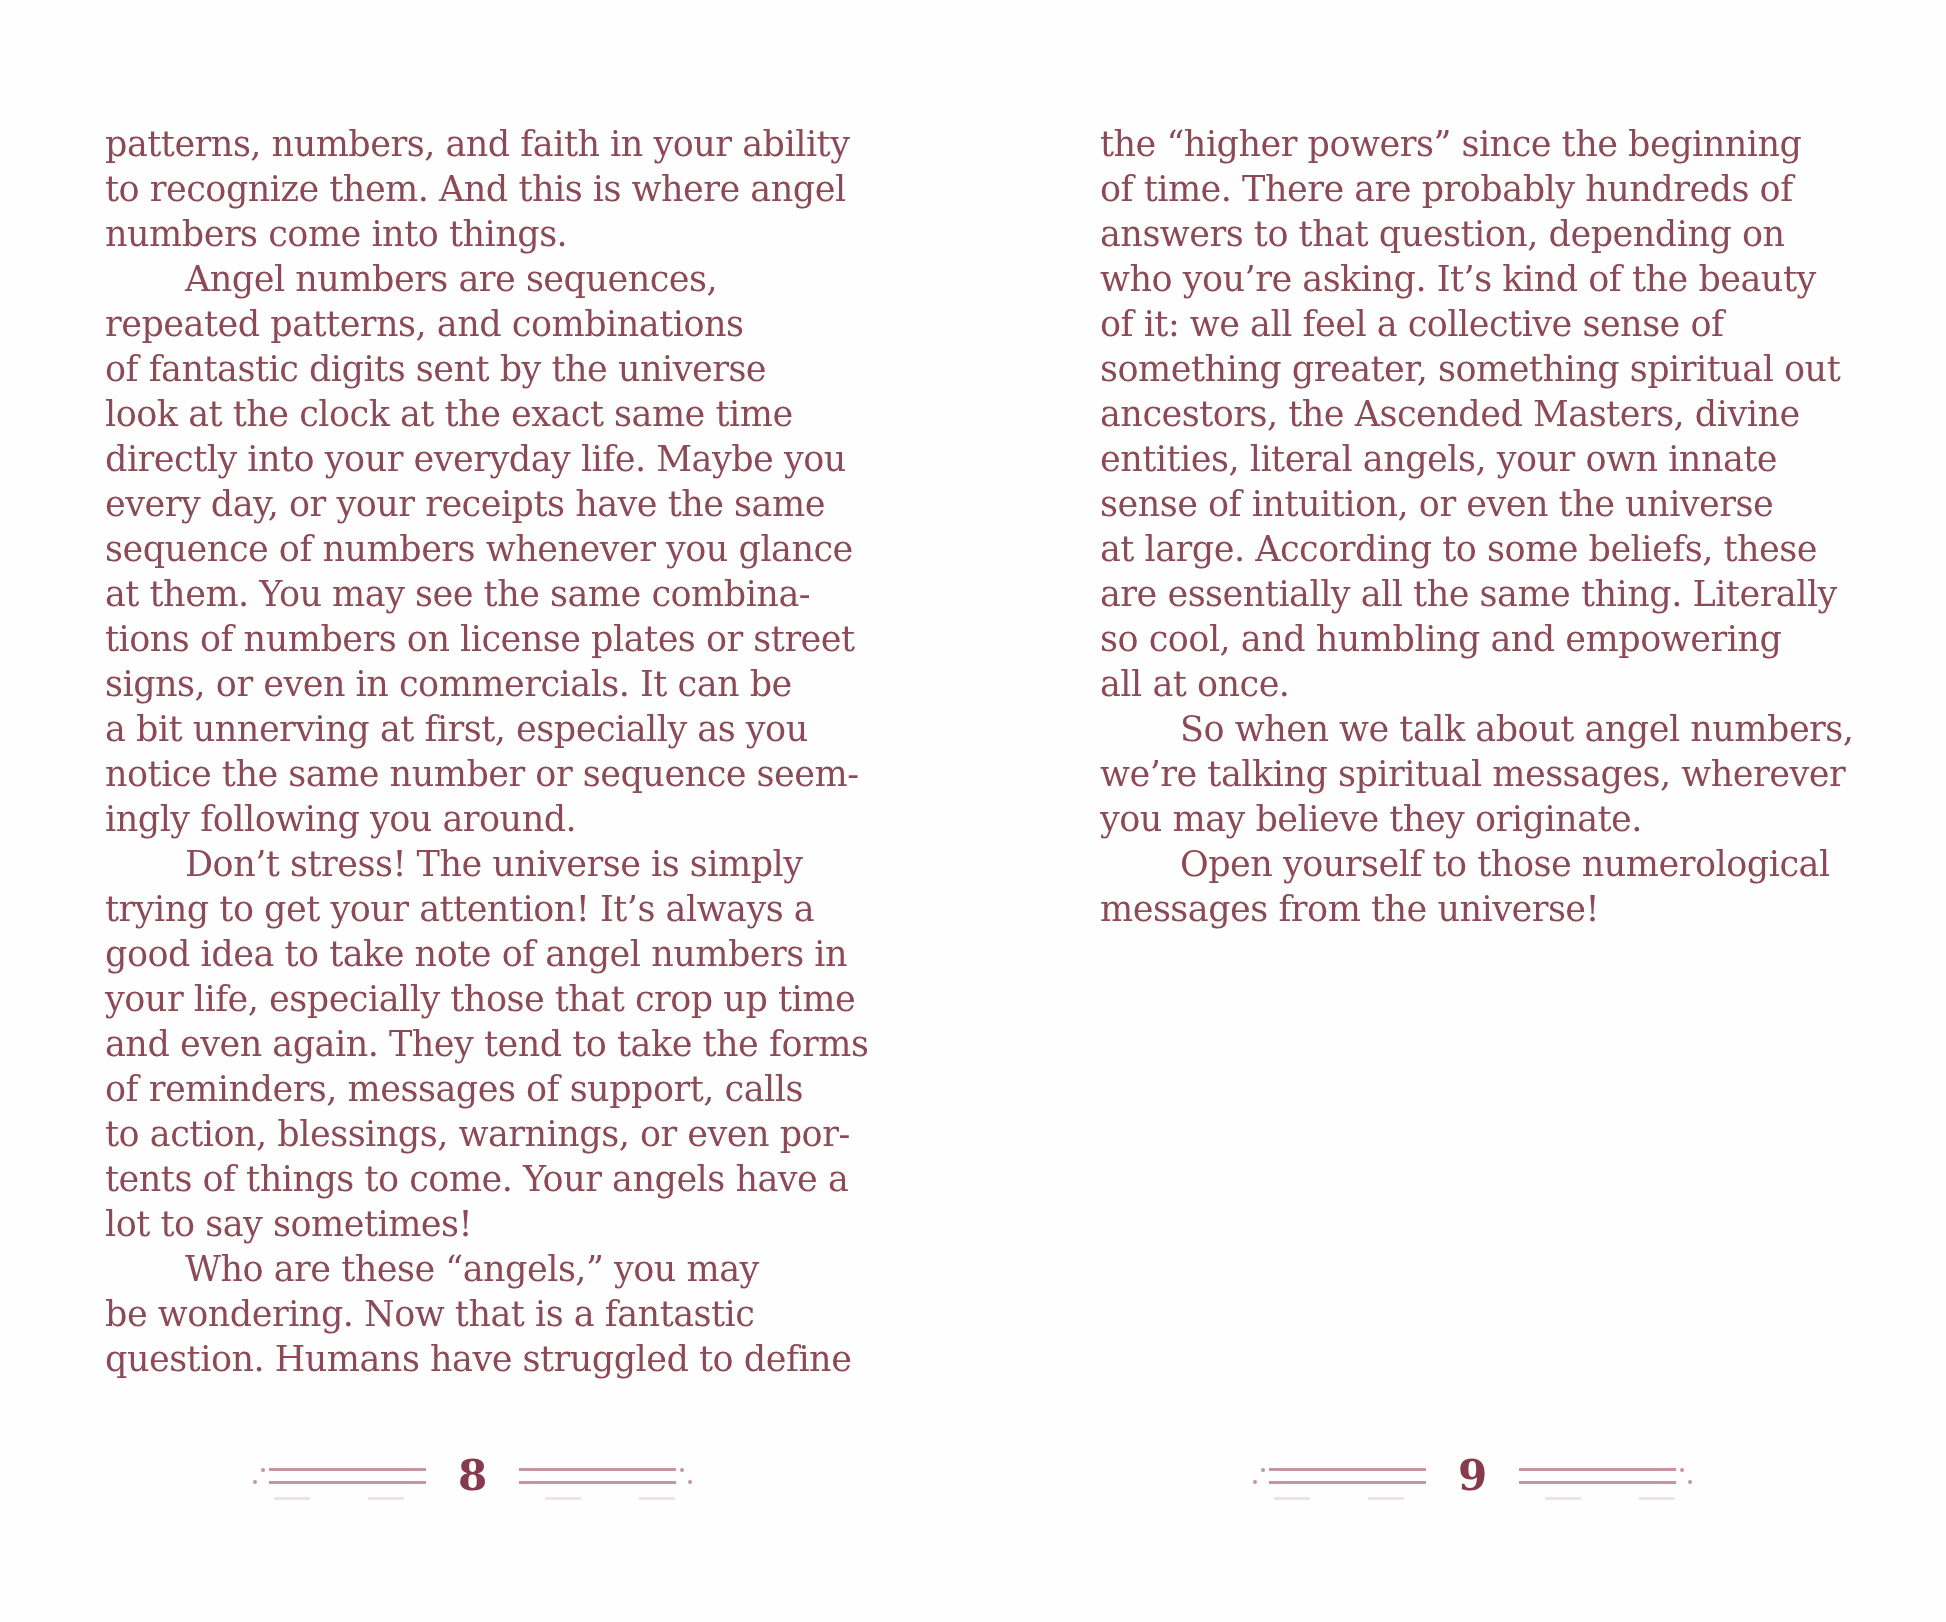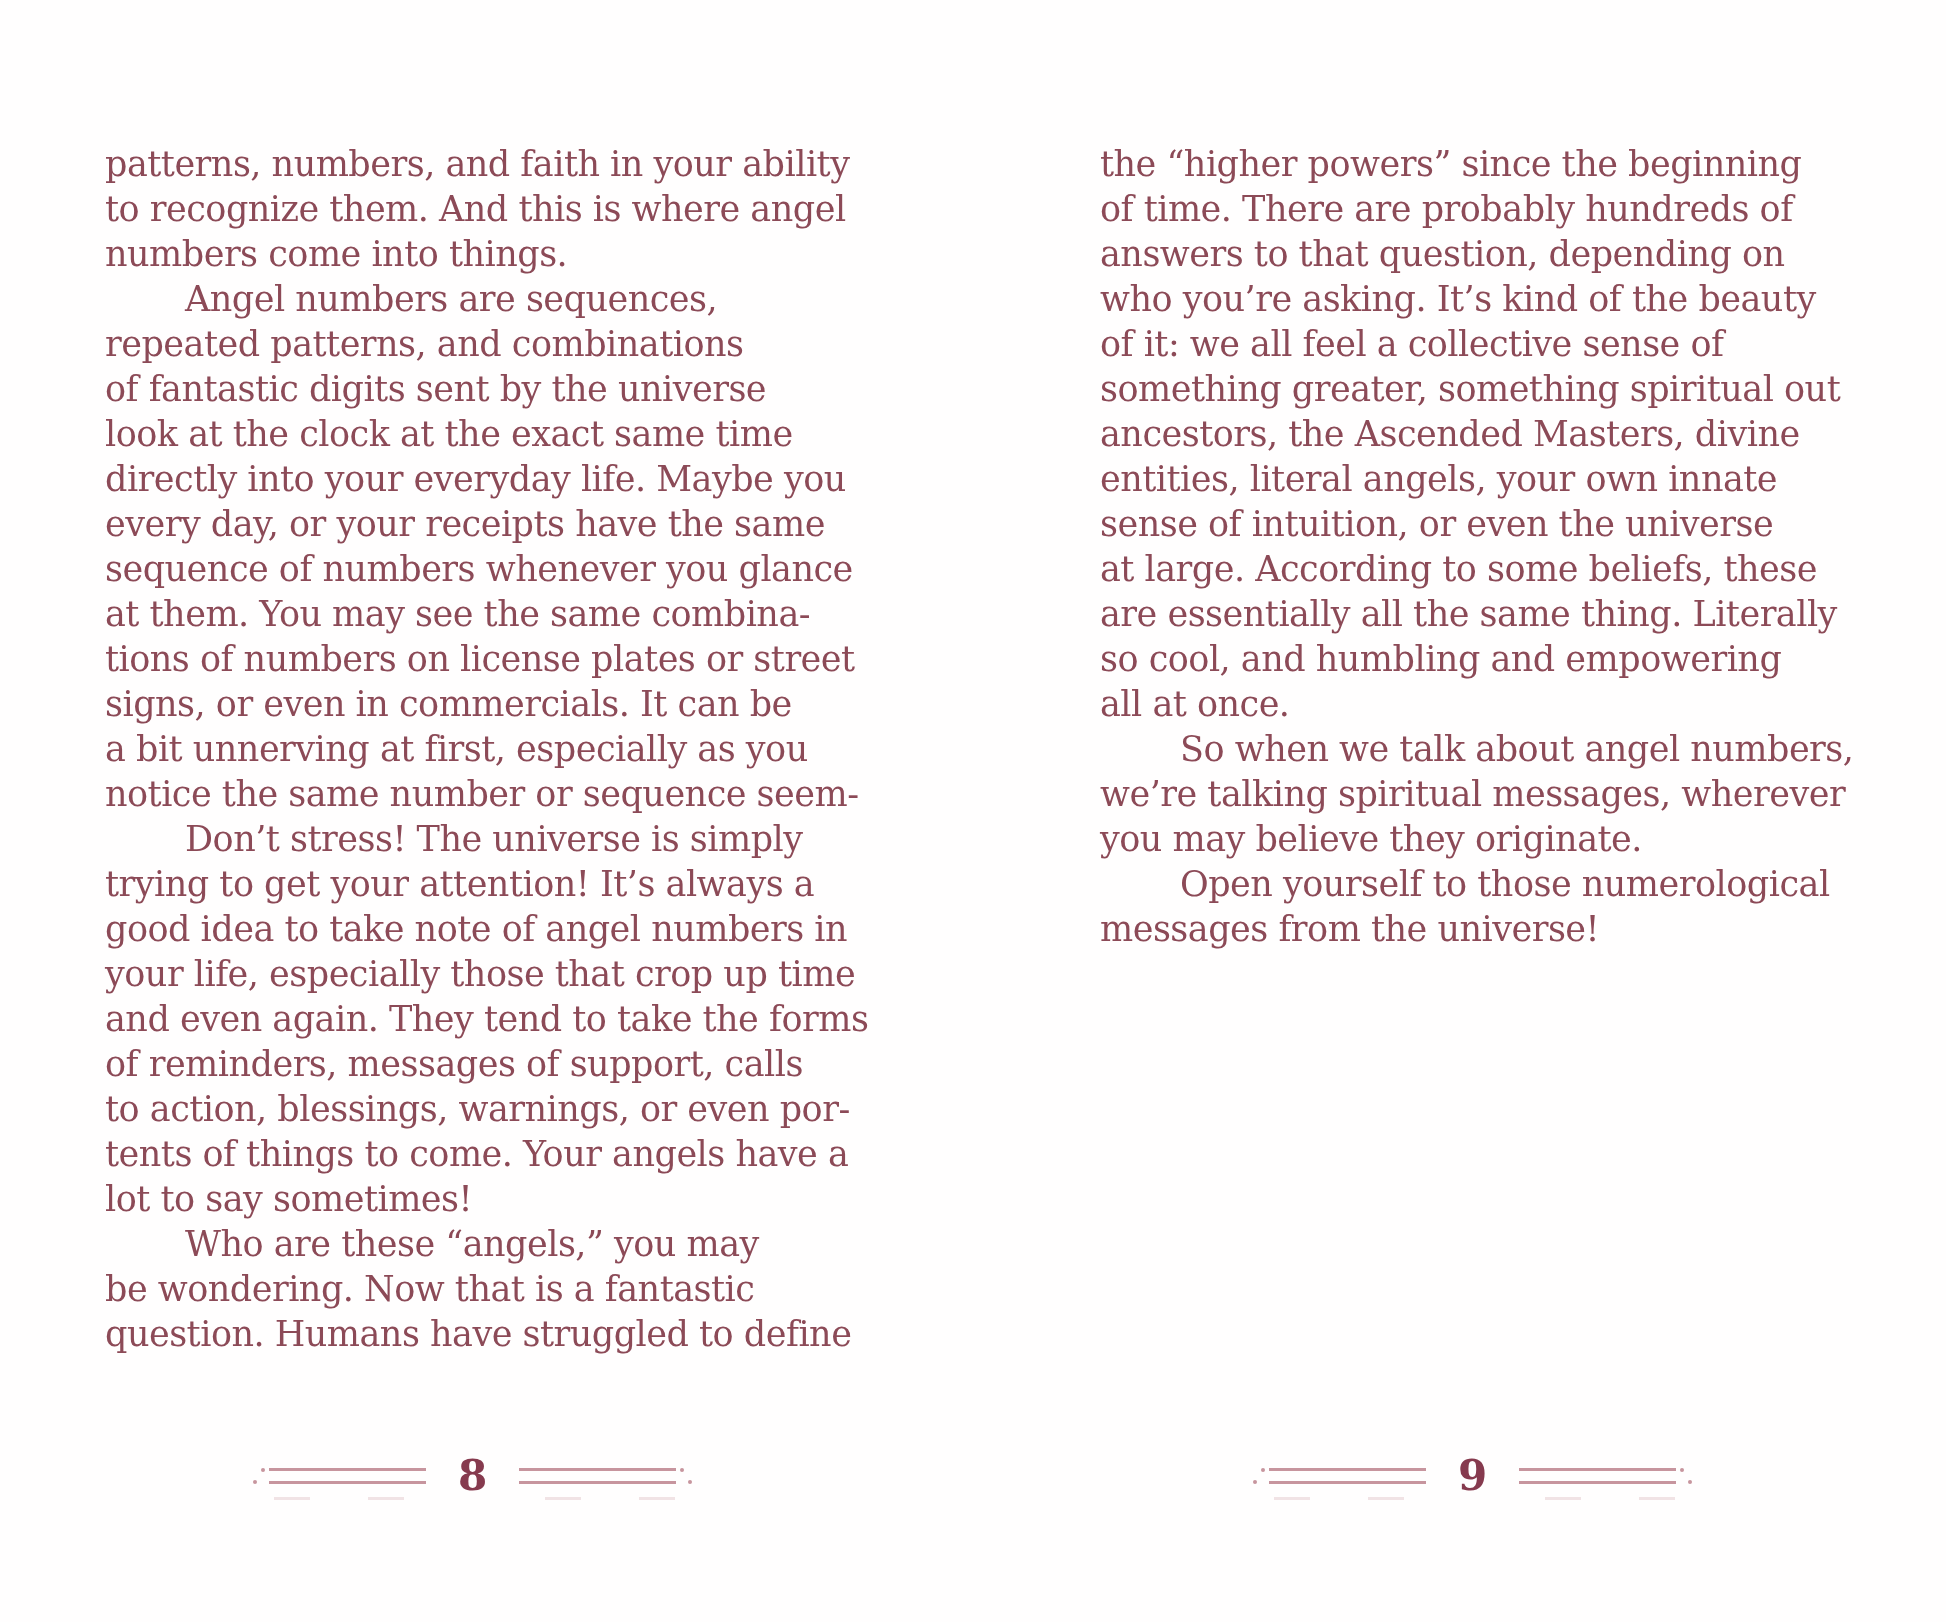--- a/index.html
+++ b/index.html
@@ -10,21 +10,21 @@
   .spread {
     position: relative;
     width: 1946px;
     height: 1622px;
     background: #fffefe;
     overflow: hidden;
     font-family: "DejaVu Serif", serif;
   }
   .text-column {
     position: absolute;
-    top: 142px;
+    top: 122px;
     width: 760px;
   }
   .text-column .text-line {
     height: 45px;
     line-height: 45px;
     font-size: 35px;
     letter-spacing: -0.5px;
     white-space: nowrap;
     color: #8c4a57;
   }
@@ -113,20 +113,21 @@
       <div class="text-line">of fantastic digits sent by the universe</div>
       <div class="text-line">look at the clock at the exact same time</div>
       <div class="text-line">directly into your everyday life. Maybe you</div>
       <div class="text-line">every day, or your receipts have the same</div>
       <div class="text-line">sequence of numbers whenever you glance</div>
       <div class="text-line">at them. You may see the same combina-</div>
       <div class="text-line">tions of numbers on license plates or street</div>
       <div class="text-line">signs, or even in commercials. It can be</div>
       <div class="text-line">a bit unnerving at first, especially as you</div>
       <div class="text-line">notice the same number or sequence seem-</div>
+      <div class="text-line">ingly following you around.</div>
       <div class="text-line indent">Don’t stress! The universe is simply</div>
       <div class="text-line">trying to get your attention! It’s always a</div>
       <div class="text-line">good idea to take note of angel numbers in</div>
       <div class="text-line">your life, especially those that crop up time</div>
       <div class="text-line">and even again. They tend to take the forms</div>
       <div class="text-line">of reminders, messages of support, calls</div>
       <div class="text-line">to action, blessings, warnings, or even por-</div>
       <div class="text-line">tents of things to come. Your angels have a</div>
       <div class="text-line">lot to say sometimes!</div>
       <div class="text-line indent">Who are these “angels,” you may</div>

